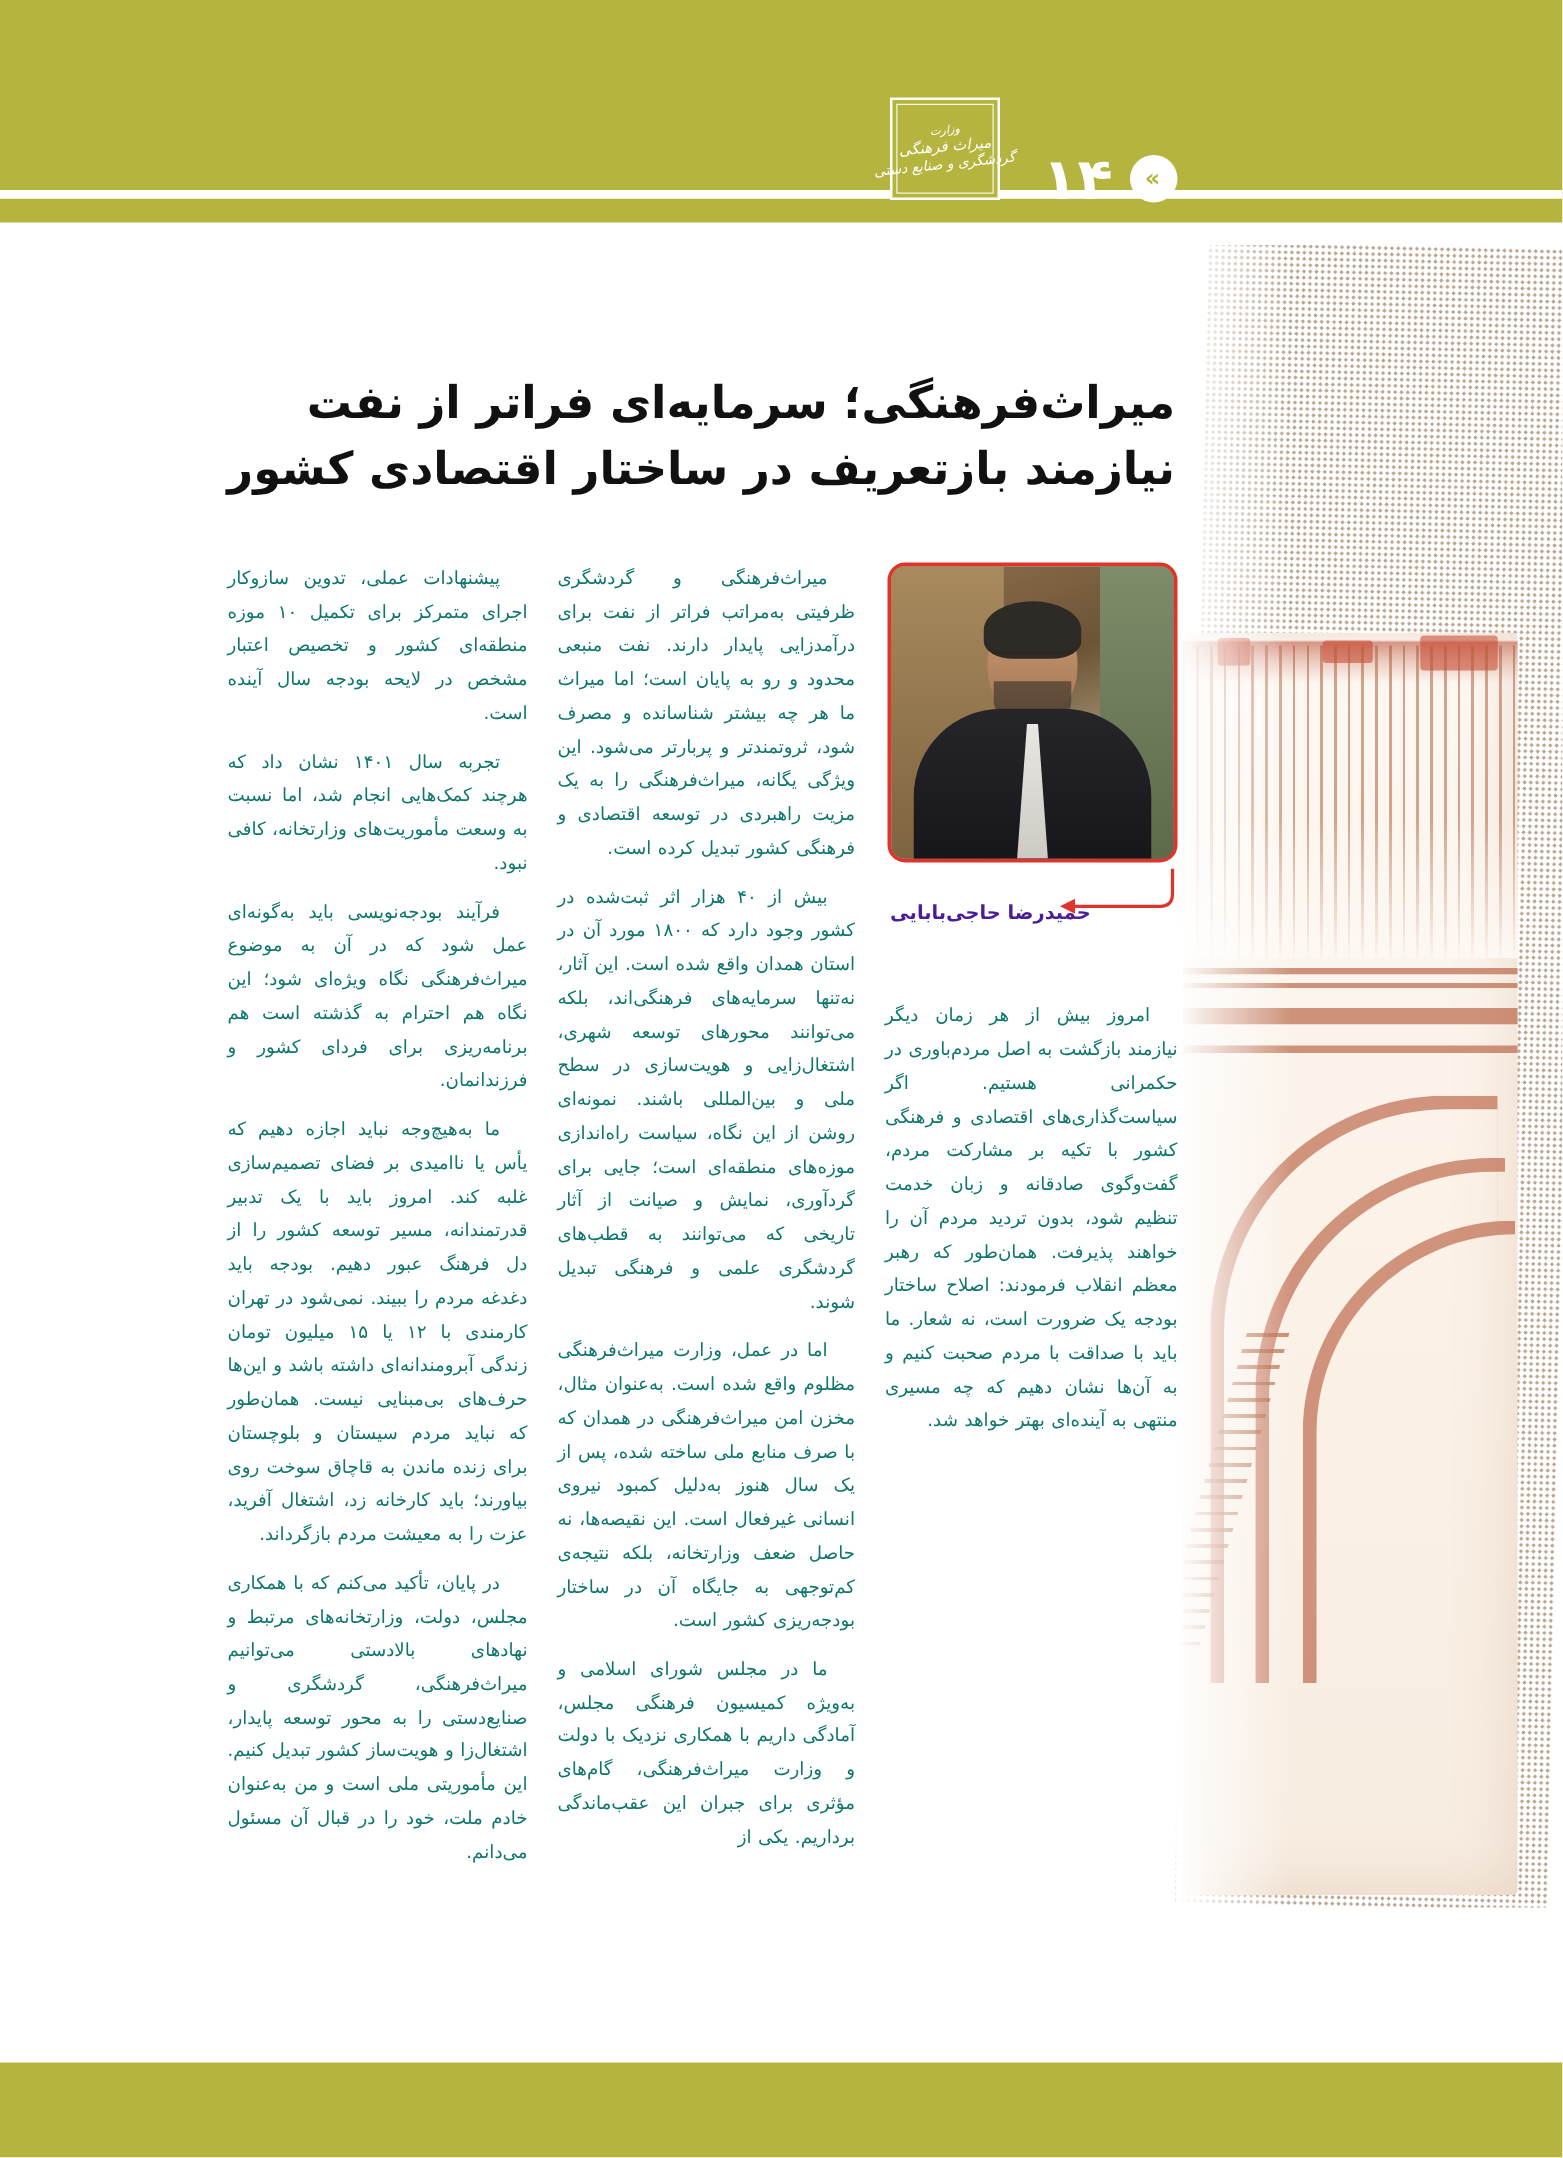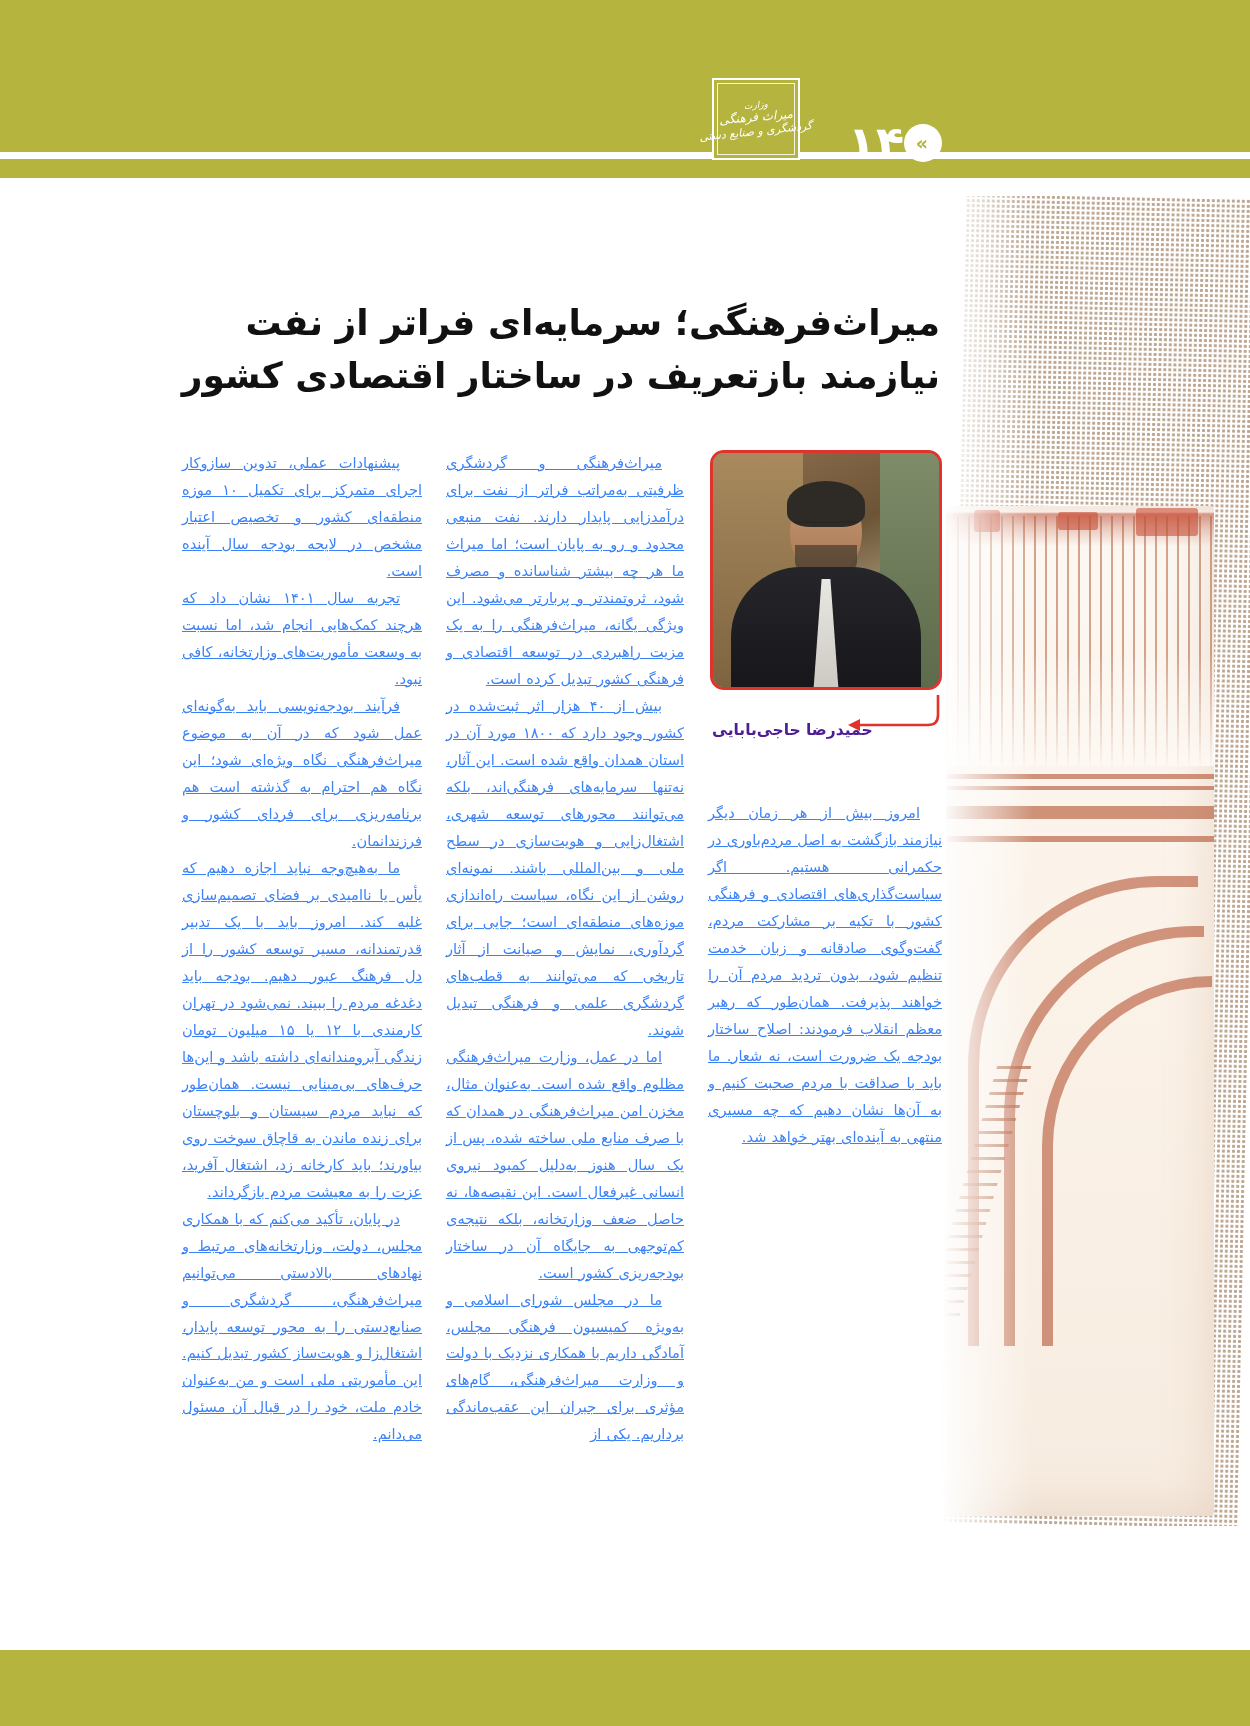--- a/index.html
+++ b/index.html
@@ -58,20 +58,21 @@
   .ml-1 { font-size: 9px; transform: rotate(-6deg); }
   .ml-2 { font-size: 12px; transform: rotate(-5deg); margin-top: 1px; }
   .ml-3 { font-size: 11px; transform: rotate(-6deg); margin-top: 2px; }
 
   
   .page-num-group {
     position: absolute;
     top: 120px; right: 308px;
     display: flex;
     align-items: center;
+    gap: 14px;
     flex-direction: row-reverse;
   }
   .page-number {
     color: #ffffff;
     font-size: 46px;
     font-weight: bold;
     line-height: 1;
     letter-spacing: 1px;
     font-family: "DejaVu Sans", "Liberation Sans", sans-serif;
   }
@@ -315,28 +316,27 @@
     display: block;
     margin-top: 1px;
   }
 
   
   .col {
     position: absolute;
     direction: rtl;
     text-align: justify;
     text-align-last: right;
-    color: #3b82f6;
+    color: #0f766e;
     font-size: 14.6px;
     line-height: 1.85;
     word-spacing: 0.5px;
-    text-decoration: underline;
   }
   .col p { margin: 0; text-indent: 22px; }
-  .col p + p { margin-top: 0px; }
+  .col p + p { margin-top: 12px; }
 
   .col-right {
     top: 800px;
     right: 308px;
     width: 234px;
     height: 430px;
   }
   .col-mid {
     top: 450px;
     right: 566px;

